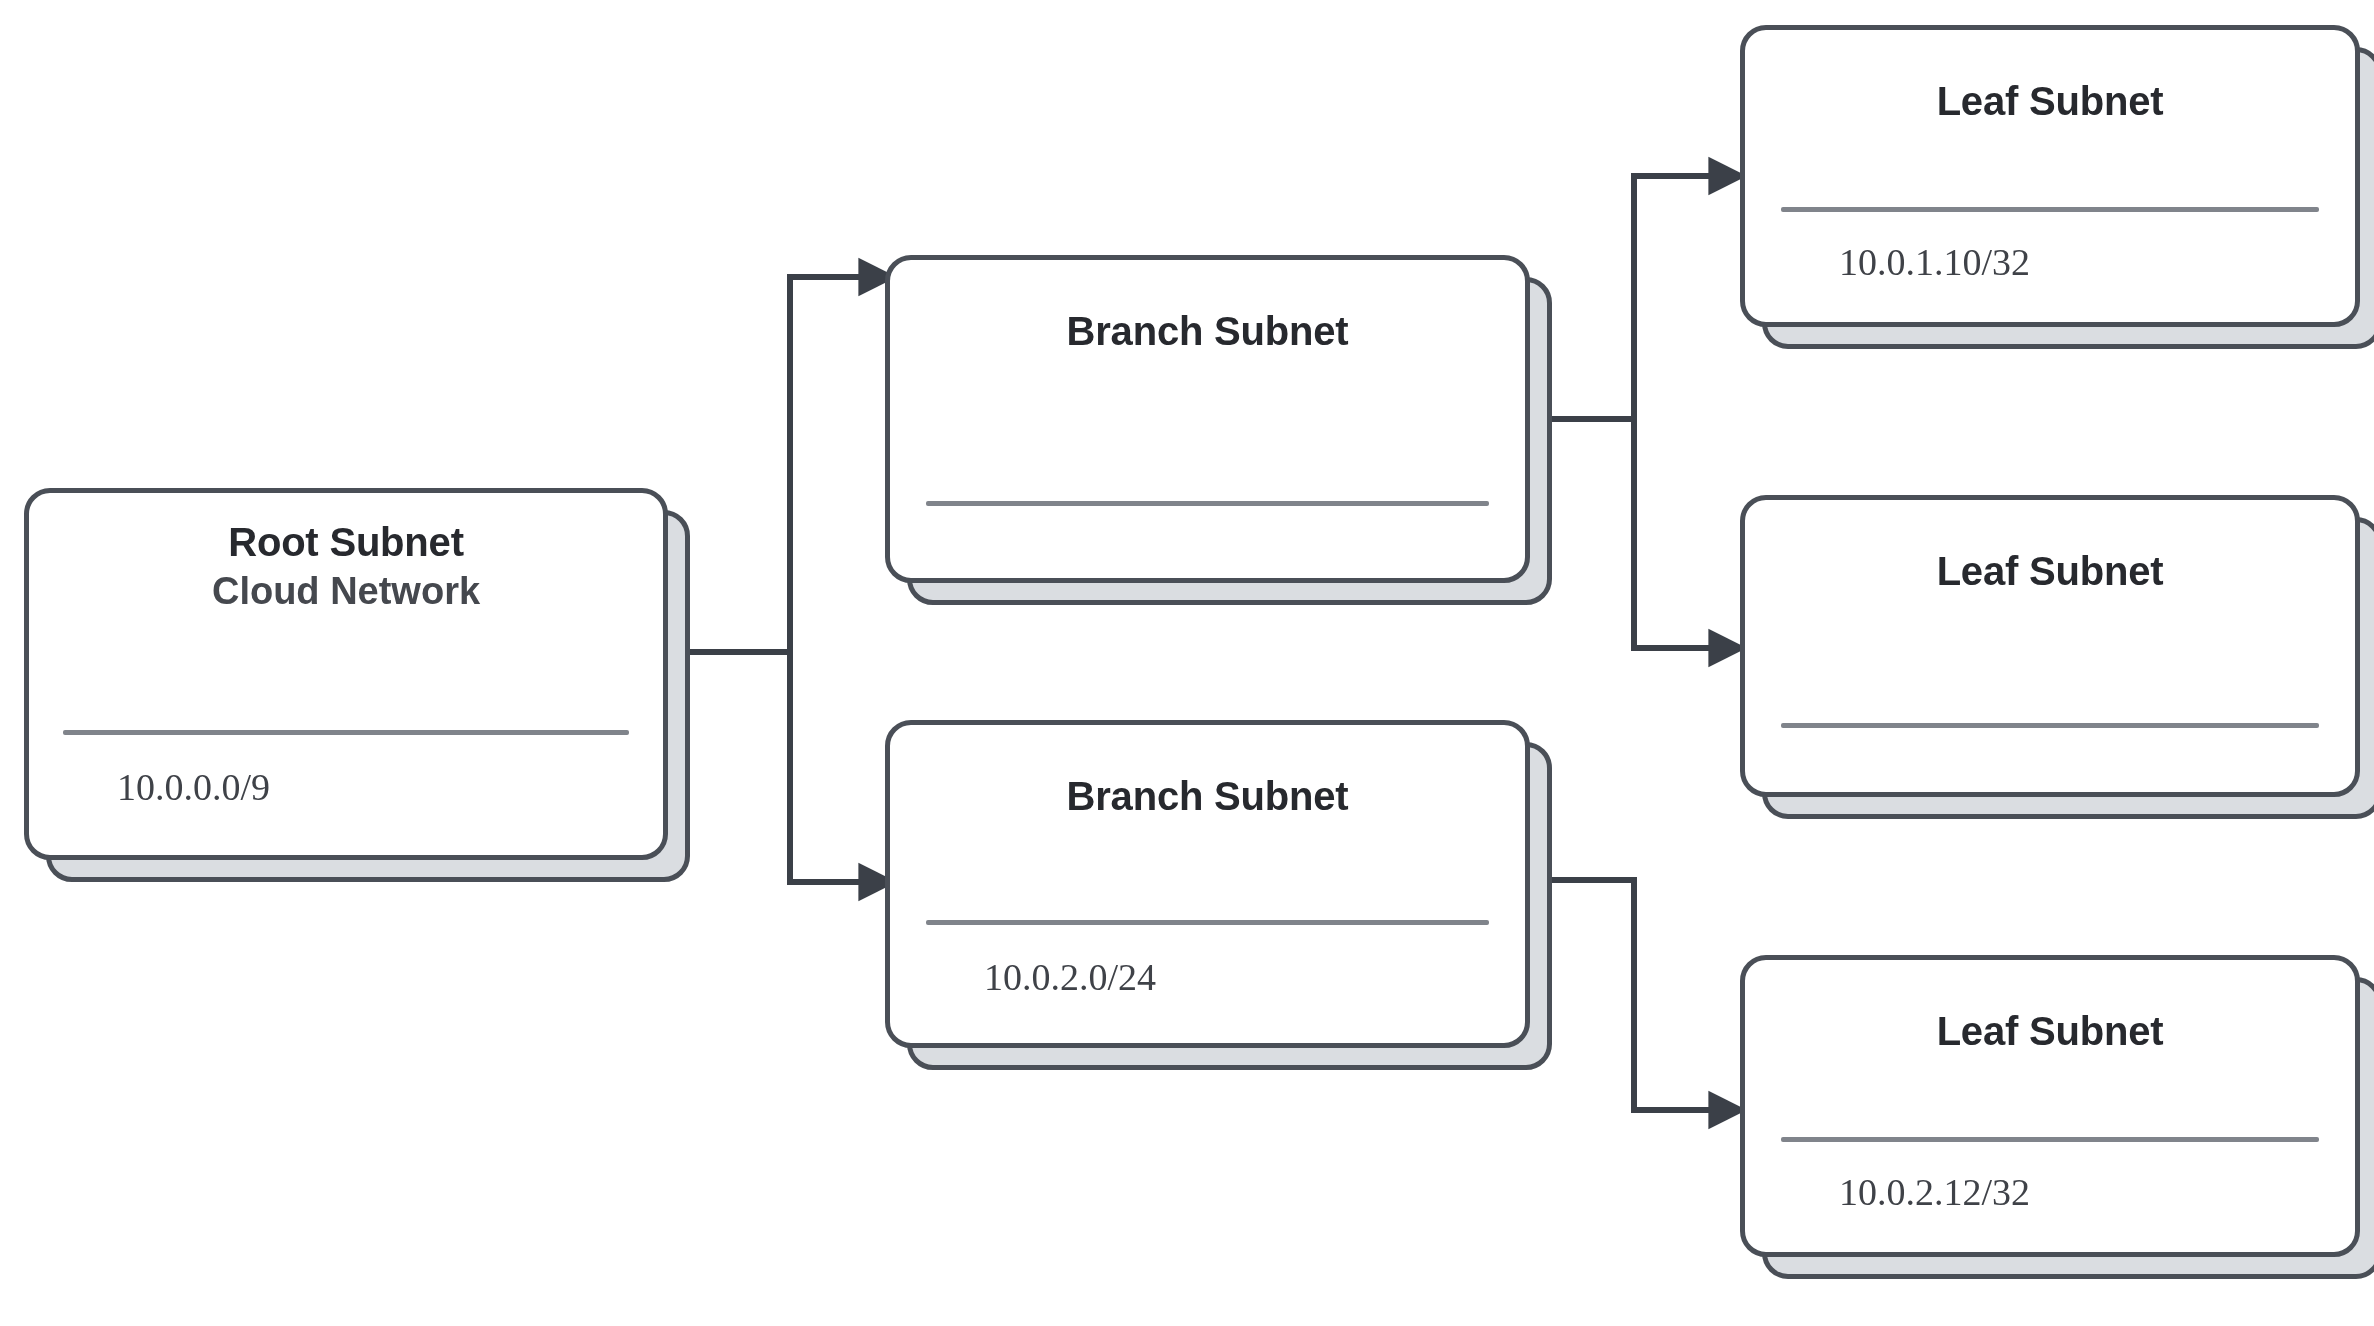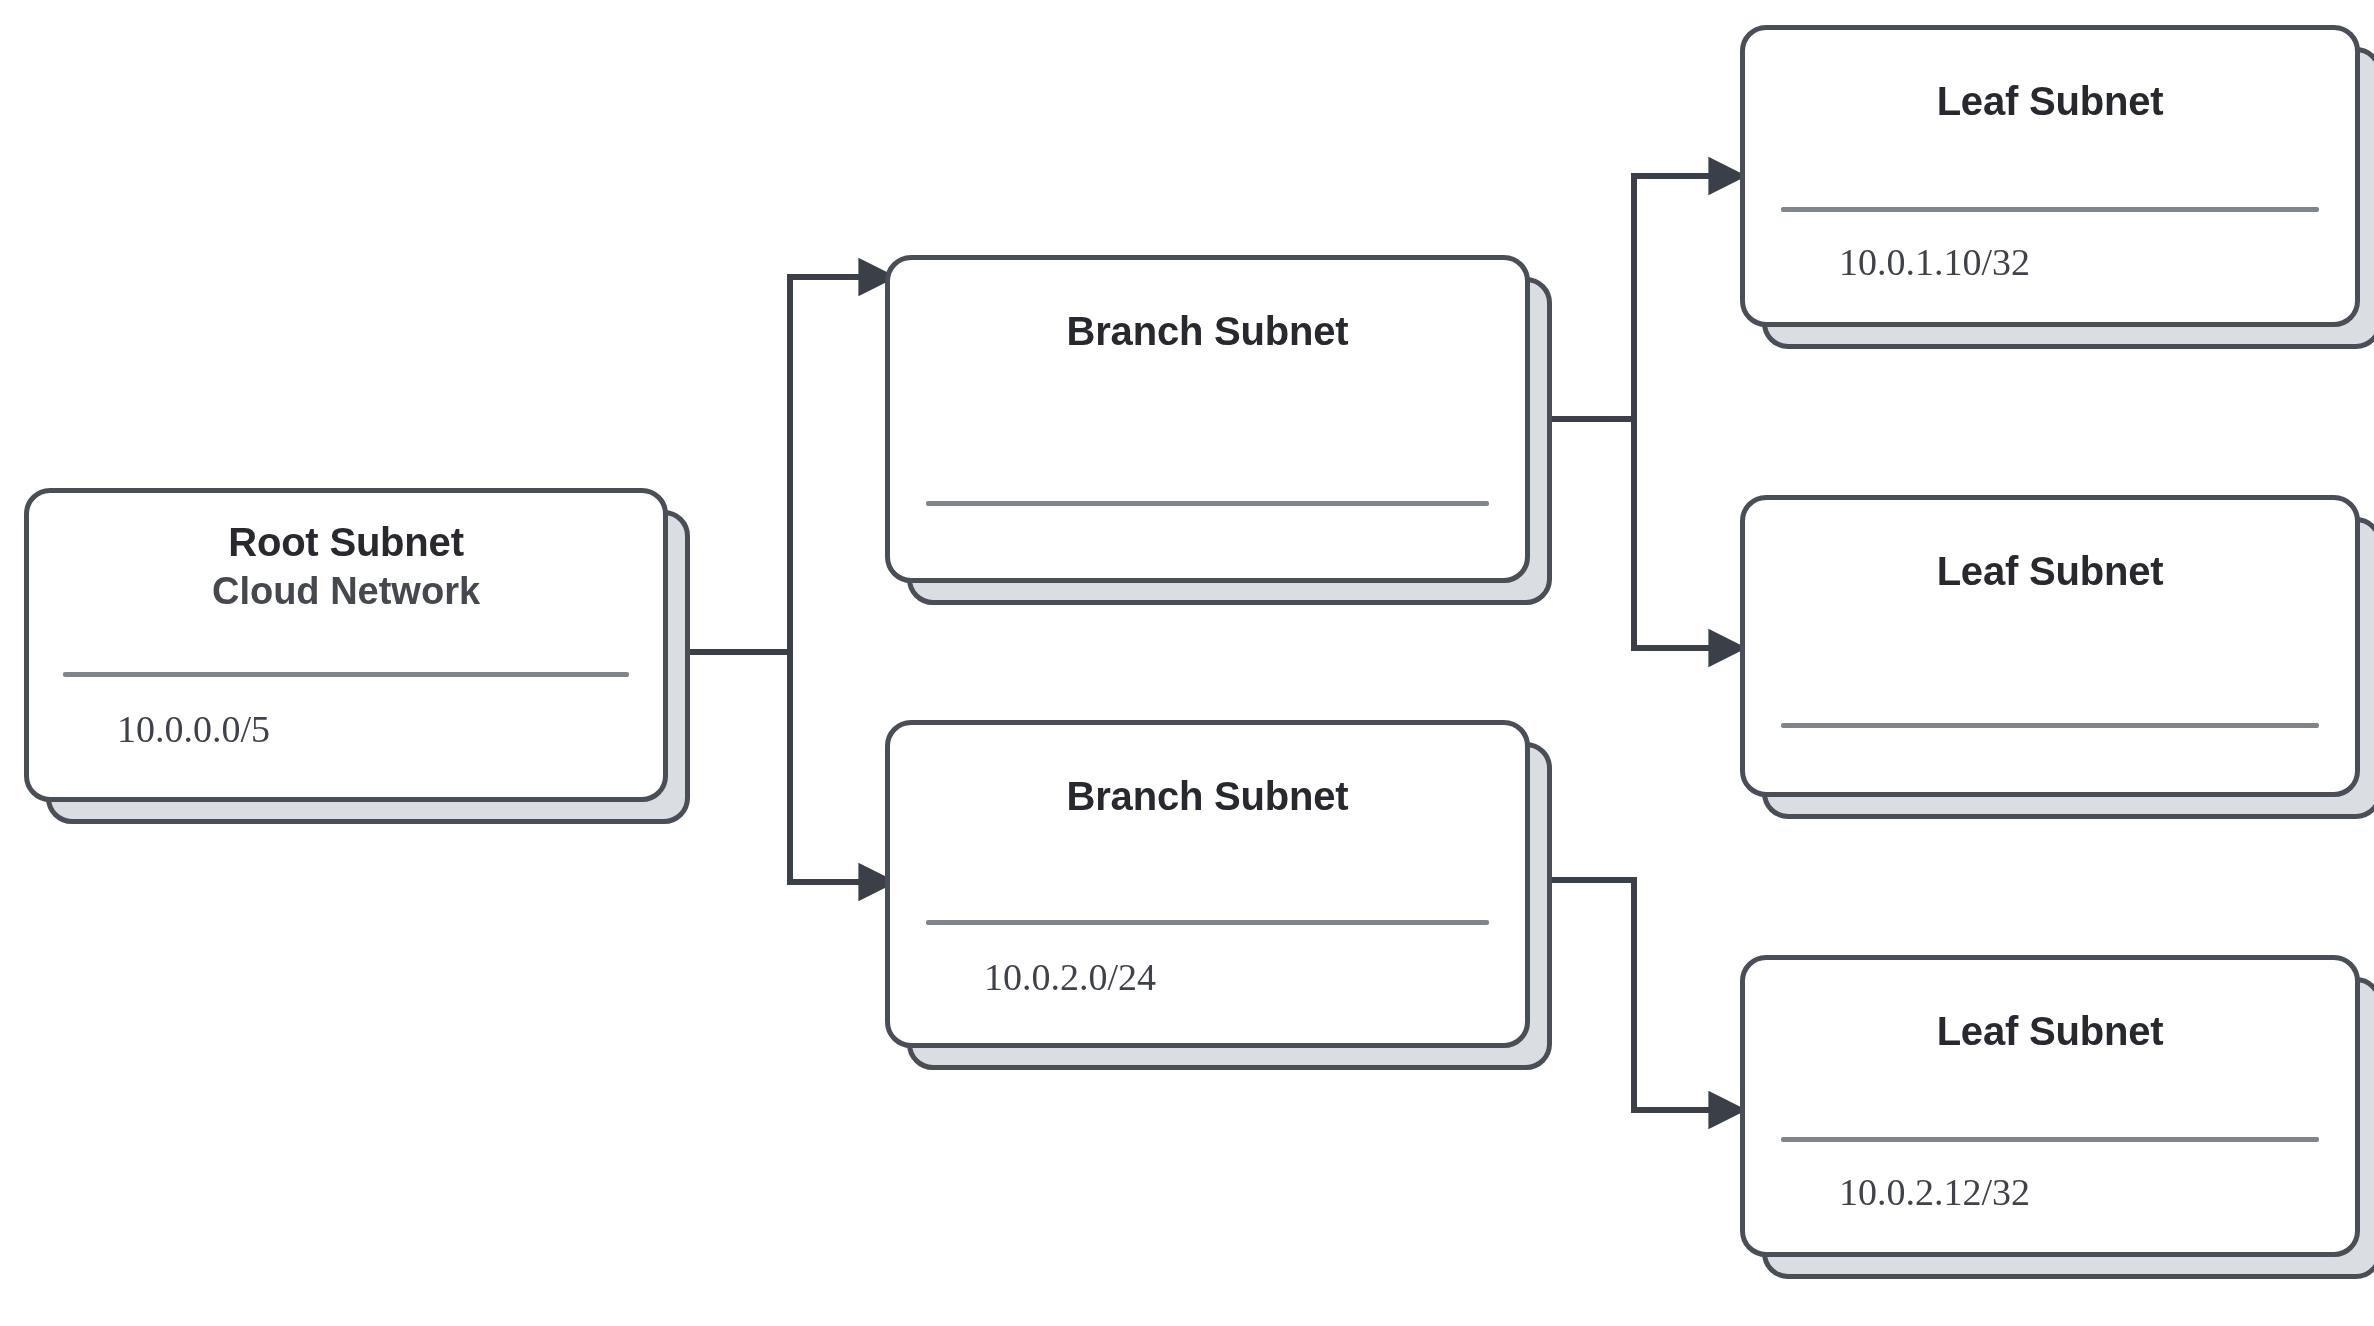--- a/index.html
+++ b/index.html
@@ -112,31 +112,31 @@
 
     <path d="M 672 652 L 790 652 L 790 882 L 862 882" fill="none" stroke="#3b4048" stroke-width="6" stroke-linecap="butt" stroke-linejoin="miter" marker-end="url(#arrowhead)"></path>
 
     <path d="M 1532 419 L 1634 419 L 1634 176 L 1712 176" fill="none" stroke="#3b4048" stroke-width="6" stroke-linecap="butt" stroke-linejoin="miter" marker-end="url(#arrowhead)"></path>
 
     <path d="M 1532 419 L 1634 419 L 1634 648 L 1712 648" fill="none" stroke="#3b4048" stroke-width="6" stroke-linecap="butt" stroke-linejoin="miter" marker-end="url(#arrowhead)"></path>
 
     <path d="M 1512 880 L 1634 880 L 1634 1110 L 1712 1110" fill="none" stroke="#3b4048" stroke-width="6" stroke-linecap="butt" stroke-linejoin="miter" marker-end="url(#arrowhead)"></path>
   </svg>
 
-  <div class="node node-root" style="left:24px; top:488px; width:644px; height:314px;">
+  <div class="node node-root" style="left:24px; top:488px; width:644px; height:372px;">
     <div class="card-shadow"></div>
     <div class="card-face">
       <div class="card-head">
         <div class="card-title">Root Subnet</div>
         <div class="card-subtitle">Cloud Network</div>
       </div>
       <div class="spacer"></div>
       <div class="card-divider"></div>
       <div style="height:30px"></div>
-      <div class="card-value">10.0.0.0/5</div>
+      <div class="card-value">10.0.0.0/9</div>
       <div style="height:44px"></div>
     </div>
   </div>
 
   <div class="node node-branch" style="left:885px; top:255px; width:645px; height:328px;">
     <div class="card-shadow"></div>
     <div class="card-face">
       <div class="card-head">
         <div class="card-title">Branch Subnet</div>
       </div>

